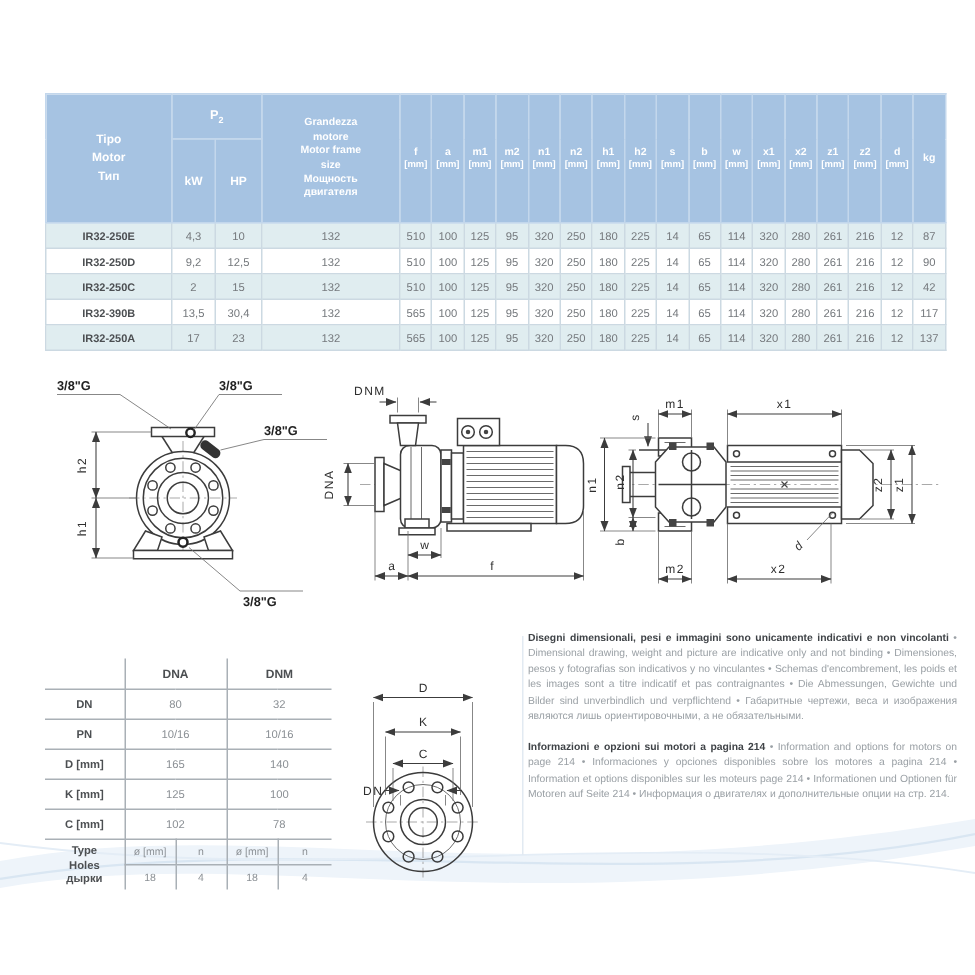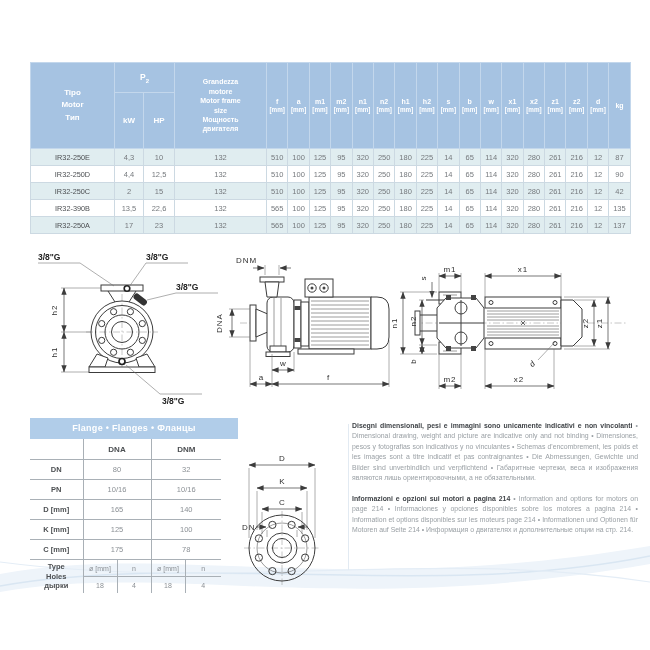--- a/index.html
+++ b/index.html
@@ -16,21 +16,21 @@
   .th-type{font-size:8px;line-height:1.55;white-space:pre-line;}
   .th-frame{font-size:7px;line-height:1.35;white-space:pre-line;}
   .th-p2{font-size:8.5px;}
   .th-p2 sub{font-size:6px;}
   .th-sub{font-size:8px;}
   .dimcol div{font-size:7px;line-height:1.35;}
   .dimcol div.unit{font-size:6.3px;font-weight:bold;}
   .dim-table td{height:16px;border:1px solid #ccd9e2;font-size:7.5px;color:#75797d;
                 text-align:center;padding:0;background:#fff;}
   .dim-table tr.tint td{background:#e0edf0;}
-  .dim-table td.type{font-weight:normal;color:#4c4f52;font-size:7.3px;}
+  .dim-table td.type{font-weight:bold;color:#4c4f52;font-size:7.3px;}
 
   
   .flange-title{position:absolute;left:30px;top:418px;width:208px;height:21px;background:#b1cde9;
                 color:#fff;font-size:9px;font-weight:bold;text-align:center;line-height:21px;
                 letter-spacing:.3px;z-index:2;}
   .flange-table{position:absolute;left:30px;top:439px;width:191px;border-collapse:collapse;
                 border:hidden;table-layout:fixed;z-index:2;}
   .flange-table th,.flange-table td{border:1px solid #a9b0b6;text-align:center;padding:0;}
   .flange-table th{font-size:8px;color:#4c4f52;height:20px;background:transparent;}
   .flange-table td{height:19px;font-size:7.5px;color:#8b9095;}
@@ -211,21 +211,21 @@
           <td>114</td>
           <td>320</td>
           <td>280</td>
           <td>261</td>
           <td>216</td>
           <td>12</td>
           <td>87</td>
         </tr>
         <tr>
           <td class="type">IR32-250D</td>
-          <td>4,4</td>
+          <td>9,2</td>
           <td>12,5</td>
           <td>132</td>
           <td>510</td>
           <td>100</td>
           <td>125</td>
           <td>95</td>
           <td>320</td>
           <td>250</td>
           <td>180</td>
           <td>225</td>
@@ -258,39 +258,39 @@
           <td>320</td>
           <td>280</td>
           <td>261</td>
           <td>216</td>
           <td>12</td>
           <td>42</td>
         </tr>
         <tr>
           <td class="type">IR32-390B</td>
           <td>13,5</td>
-          <td>22,6</td>
+          <td>30,4</td>
           <td>132</td>
           <td>565</td>
           <td>100</td>
           <td>125</td>
           <td>95</td>
           <td>320</td>
           <td>250</td>
           <td>180</td>
           <td>225</td>
           <td>14</td>
           <td>65</td>
           <td>114</td>
           <td>320</td>
           <td>280</td>
           <td>261</td>
           <td>216</td>
           <td>12</td>
-          <td>135</td>
+          <td>117</td>
         </tr>
         <tr class="tint">
           <td class="type">IR32-250A</td>
           <td>17</td>
           <td>23</td>
           <td>132</td>
           <td>565</td>
           <td>100</td>
           <td>125</td>
           <td>95</td>
@@ -494,21 +494,20 @@
       <text class="dl sp" x="200" y="75" text-anchor="middle" transform="rotate(-90 200 75)">z2</text>
       <line class="ext" x1="176" y1="49" x2="222" y2="49"></line>
         <line class="ext" x1="176" y1="101" x2="222" y2="101"></line>
       <line class="dim" x1="220" y1="49" x2="220" y2="101"></line>
       <text class="dl sp" x="214" y="75" text-anchor="middle" transform="rotate(-90 214 75)">z1</text>
       <line class="ext" x1="150" y1="112" x2="167" y2="94"></line>
       <text class="dl it" x="146" y="118" text-anchor="middle" transform="rotate(-45 146 118)">d</text>
     </g>
   </svg>
 
-  <div class="flange-title">Flange • Flanges • Фланцы</div>
 
   <table class="flange-table">
     <colgroup>
       <col style="width:53px">
         <col style="width:34px">
         <col style="width:34px">
       <col style="width:34px">
         <col style="width:36px">
     </colgroup>
     <thead>
@@ -534,21 +533,21 @@
           <td colspan="2">165</td>
           <td colspan="2">140</td>
         </tr>
         <tr>
           <td class="flabel">K [mm]</td>
           <td colspan="2">125</td>
           <td colspan="2">100</td>
         </tr>
         <tr>
           <td class="flabel">C [mm]</td>
-          <td colspan="2">175</td>
+          <td colspan="2">102</td>
           <td colspan="2">78</td>
         </tr>
         <tr>
           <td class="flabel" rowspan="2">Type
 Holes
 дырки</td>
           <td class="fsub">ø [mm]</td>
           <td class="fsub">n</td>
           <td class="fsub">ø [mm]</td>
           <td class="fsub">n</td>

